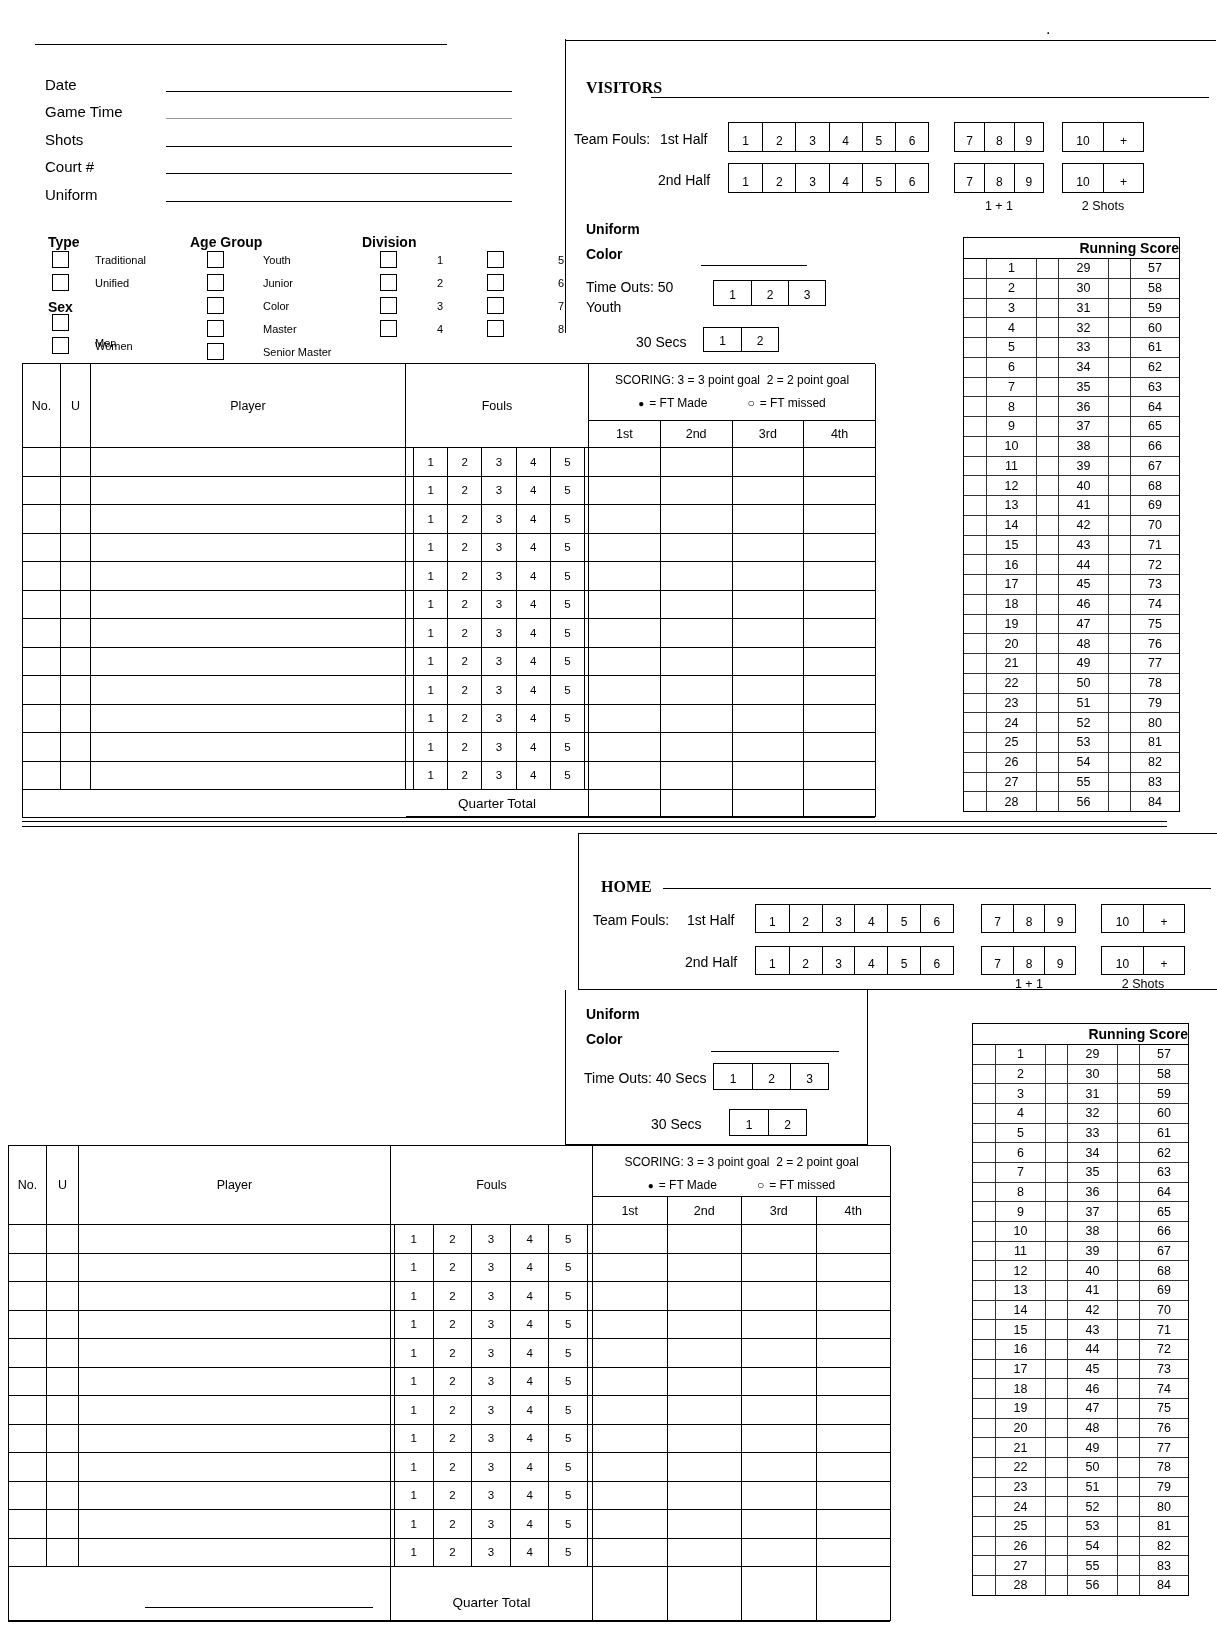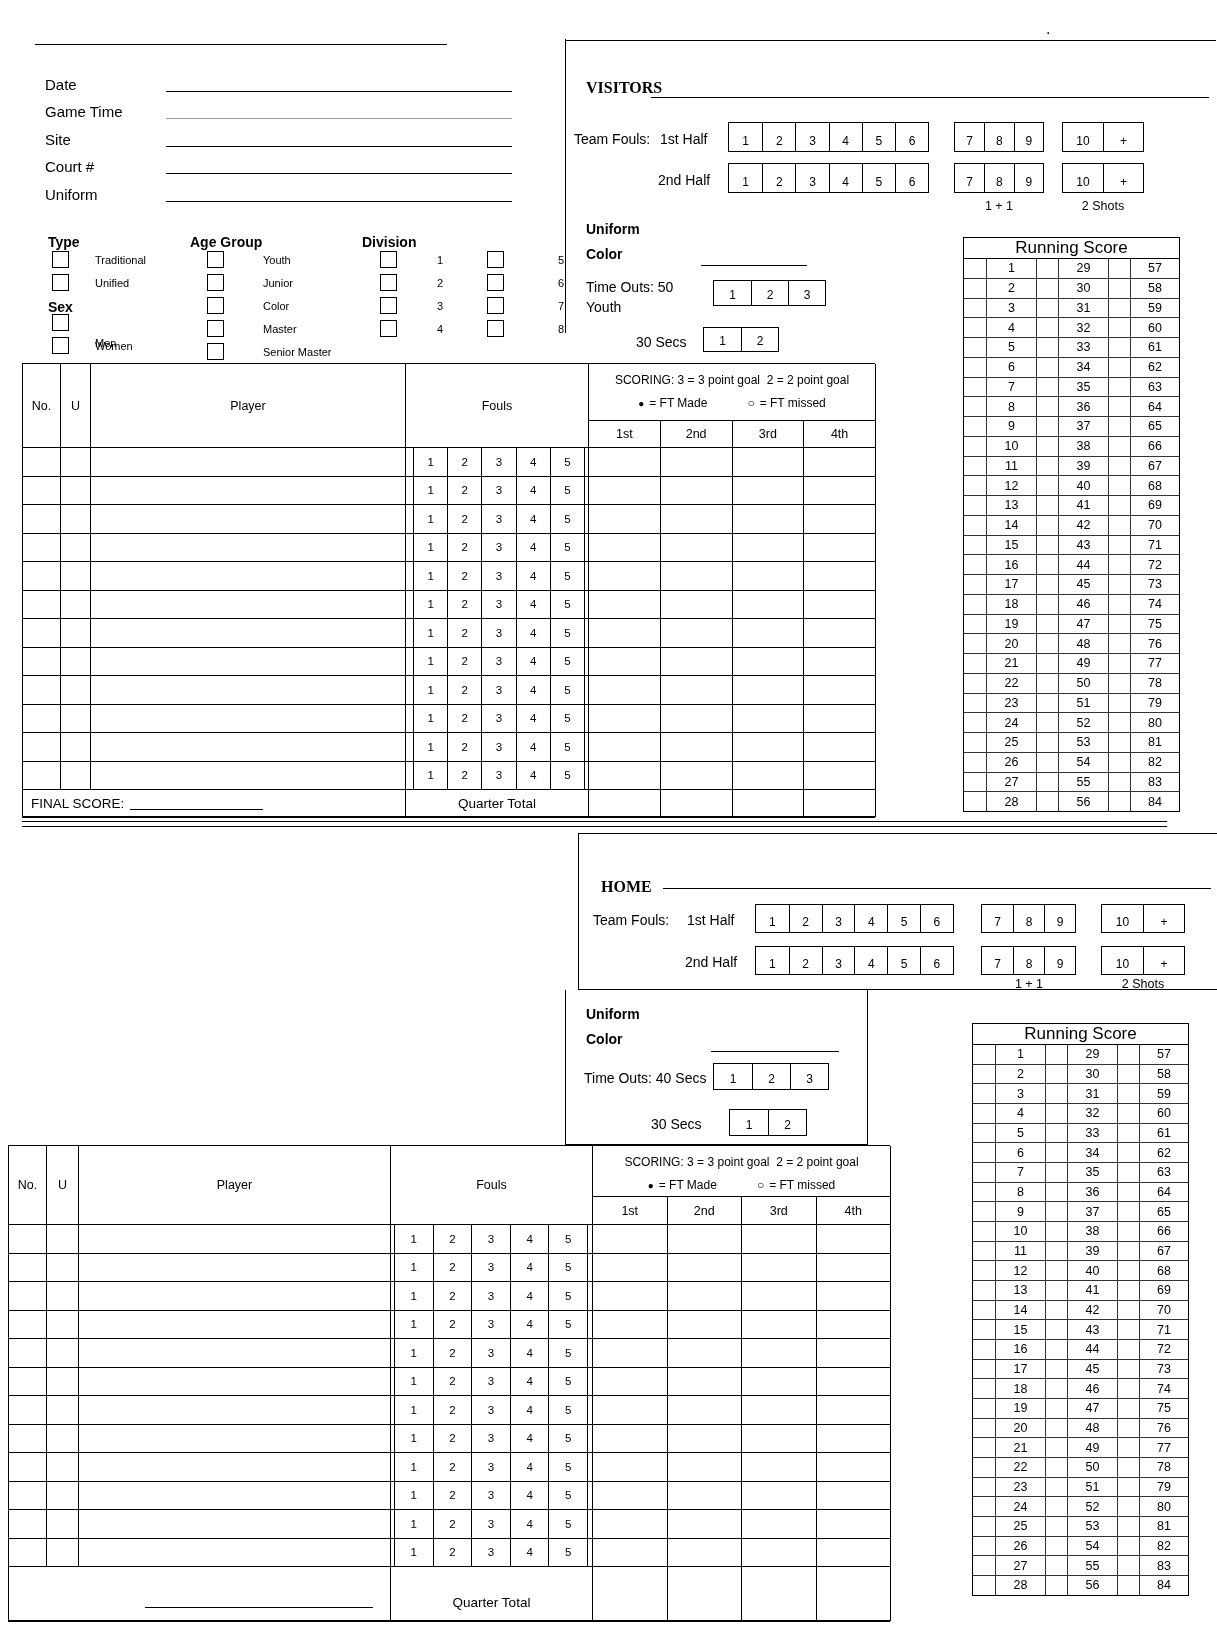--- a/index.html
+++ b/index.html
@@ -14,21 +14,21 @@
 .lbl{position:absolute;font-size:11px;white-space:nowrap}
 .cb{position:absolute;width:17px;height:17px;border:1.7px solid #000;background:#fff}
 .panel{position:absolute}
 .serifbold{font-family:"Liberation Serif",serif;font-weight:bold;font-size:16px}
 .flbl{position:absolute;font-size:14px;white-space:nowrap}
 .small{position:absolute;font-size:12.5px;white-space:nowrap;text-align:center}
 .fgroup{position:absolute;display:flex;border:1.2px solid #000;background:#fff}
 .fcell{display:flex;align-items:flex-end;justify-content:center;border-left:1px solid #000;font-size:12px;padding-bottom:3px;background:#fff}
 .fcell:first-child{border-left:none}
 .rs{position:absolute;border:1.6px solid #000;background:#fff}
-.rs-title{font-weight:normal;text-align:center;font-size:17px;border-bottom:1.6px solid #000;line-height:20px;height:21px}
+.rs-title{font-weight:bold;text-align:right;font-size:14px;border-bottom:1.6px solid #000;line-height:20px;height:21px}
 .rs-body{display:flex;flex-direction:column;height:calc(100% - 21px)}
 .rs-row{flex:1;display:flex;border-top:1px solid #333}
 .rs-row:first-child{border-top:none}
 .rs-cell{border-left:1px solid #333;display:flex;align-items:center;justify-content:center;font-size:12.5px}
 .rs-cell:first-child{border-left:none}
 .ptable{position:absolute;display:grid;border:1.6px solid #000;background:#fff}
 .pt-c{border-right:1px solid #000;border-bottom:1px solid #000;display:flex;align-items:center;justify-content:center;font-size:12.5px;position:relative;background:#fff}
 .pt-scoring{flex-direction:column;justify-content:flex-start;padding-top:9px;gap:9px;font-size:12px}
 .sc1{white-space:pre}
 .sc2{display:flex;align-items:center;gap:5px}
@@ -48,21 +48,21 @@
 
   <div class="hline" style="left:35px;top:44px;width:412px"></div>
   <div class="hline" style="left:565px;top:40px;width:651px"></div>
   <div class="abs" style="left:1046px;top:20px;font-size:16px">.</div>
 
   <div id="info-fields">
       <div class="info-label" style="left: 45px; top: 76px;">Date</div>
       <div class="fill-line" style="left: 166px; top: 82px; width: 346px;"></div>
       <div class="info-label" style="left: 45px; top: 103px;">Game Time</div>
       <div class="fill-line" style="left: 166px; top: 109px; width: 346px; border-color: rgb(153, 153, 153);"></div>
-      <div class="info-label" style="left: 45px; top: 131px;">Site</div>
+      <div class="info-label" style="left: 45px; top: 131px;">Shots</div>
       <div class="fill-line" style="left: 166px; top: 137px; width: 346px;"></div>
       <div class="info-label" style="left: 45px; top: 158px;">Court #</div>
       <div class="fill-line" style="left: 166px; top: 164px; width: 346px;"></div>
       <div class="info-label" style="left: 45px; top: 186px;">Uniform</div>
       <div class="fill-line" style="left: 166px; top: 192px; width: 346px;"></div>
     </div>
 
   <div id="classification">
       <div class="hdr" style="left: 48px; top: 234px;">Type</div>
       <div class="cb" style="left: 52px; top: 251px;"></div>
@@ -600,24 +600,20 @@
           <div class="mini-cell">2</div>
           <div class="mini-cell">3</div>
           <div class="mini-cell">4</div>
           <div class="mini-cell">5</div>
         </div>
       </div>
       <div class="pt-c" style="grid-area: 14 / 5 / 15 / 6;"></div>
       <div class="pt-c" style="grid-area: 14 / 6 / 15 / 7;"></div>
       <div class="pt-c" style="grid-area: 14 / 7 / 15 / 8;"></div>
       <div class="pt-c" style="grid-area: 14 / 8 / 15 / 9;"></div>
-      <div class="pt-c total-left" style="grid-area: 15 / 1 / 16 / 4;">
-        <div style="font-size: 13.5px;">FINAL SCORE:</div>
-        <div class="inline-line" style="width: 133px; margin-left: 6px; margin-bottom: 0px;"></div>
-      </div>
       <div class="pt-c" style="grid-area: 15 / 4 / 16 / 5; font-size: 13.5px;">Quarter Total</div>
       <div class="pt-c" style="grid-area: 15 / 5 / 16 / 6;"></div>
       <div class="pt-c" style="grid-area: 15 / 6 / 16 / 7;"></div>
       <div class="pt-c" style="grid-area: 15 / 7 / 16 / 8;"></div>
       <div class="pt-c" style="grid-area: 15 / 8 / 16 / 9;"></div>
     </div>
 
   <div class="hline" style="left:22px;top:821px;width:1145px"></div>
   <div class="hline" style="left:22px;top:826px;width:1145px"></div>
 

